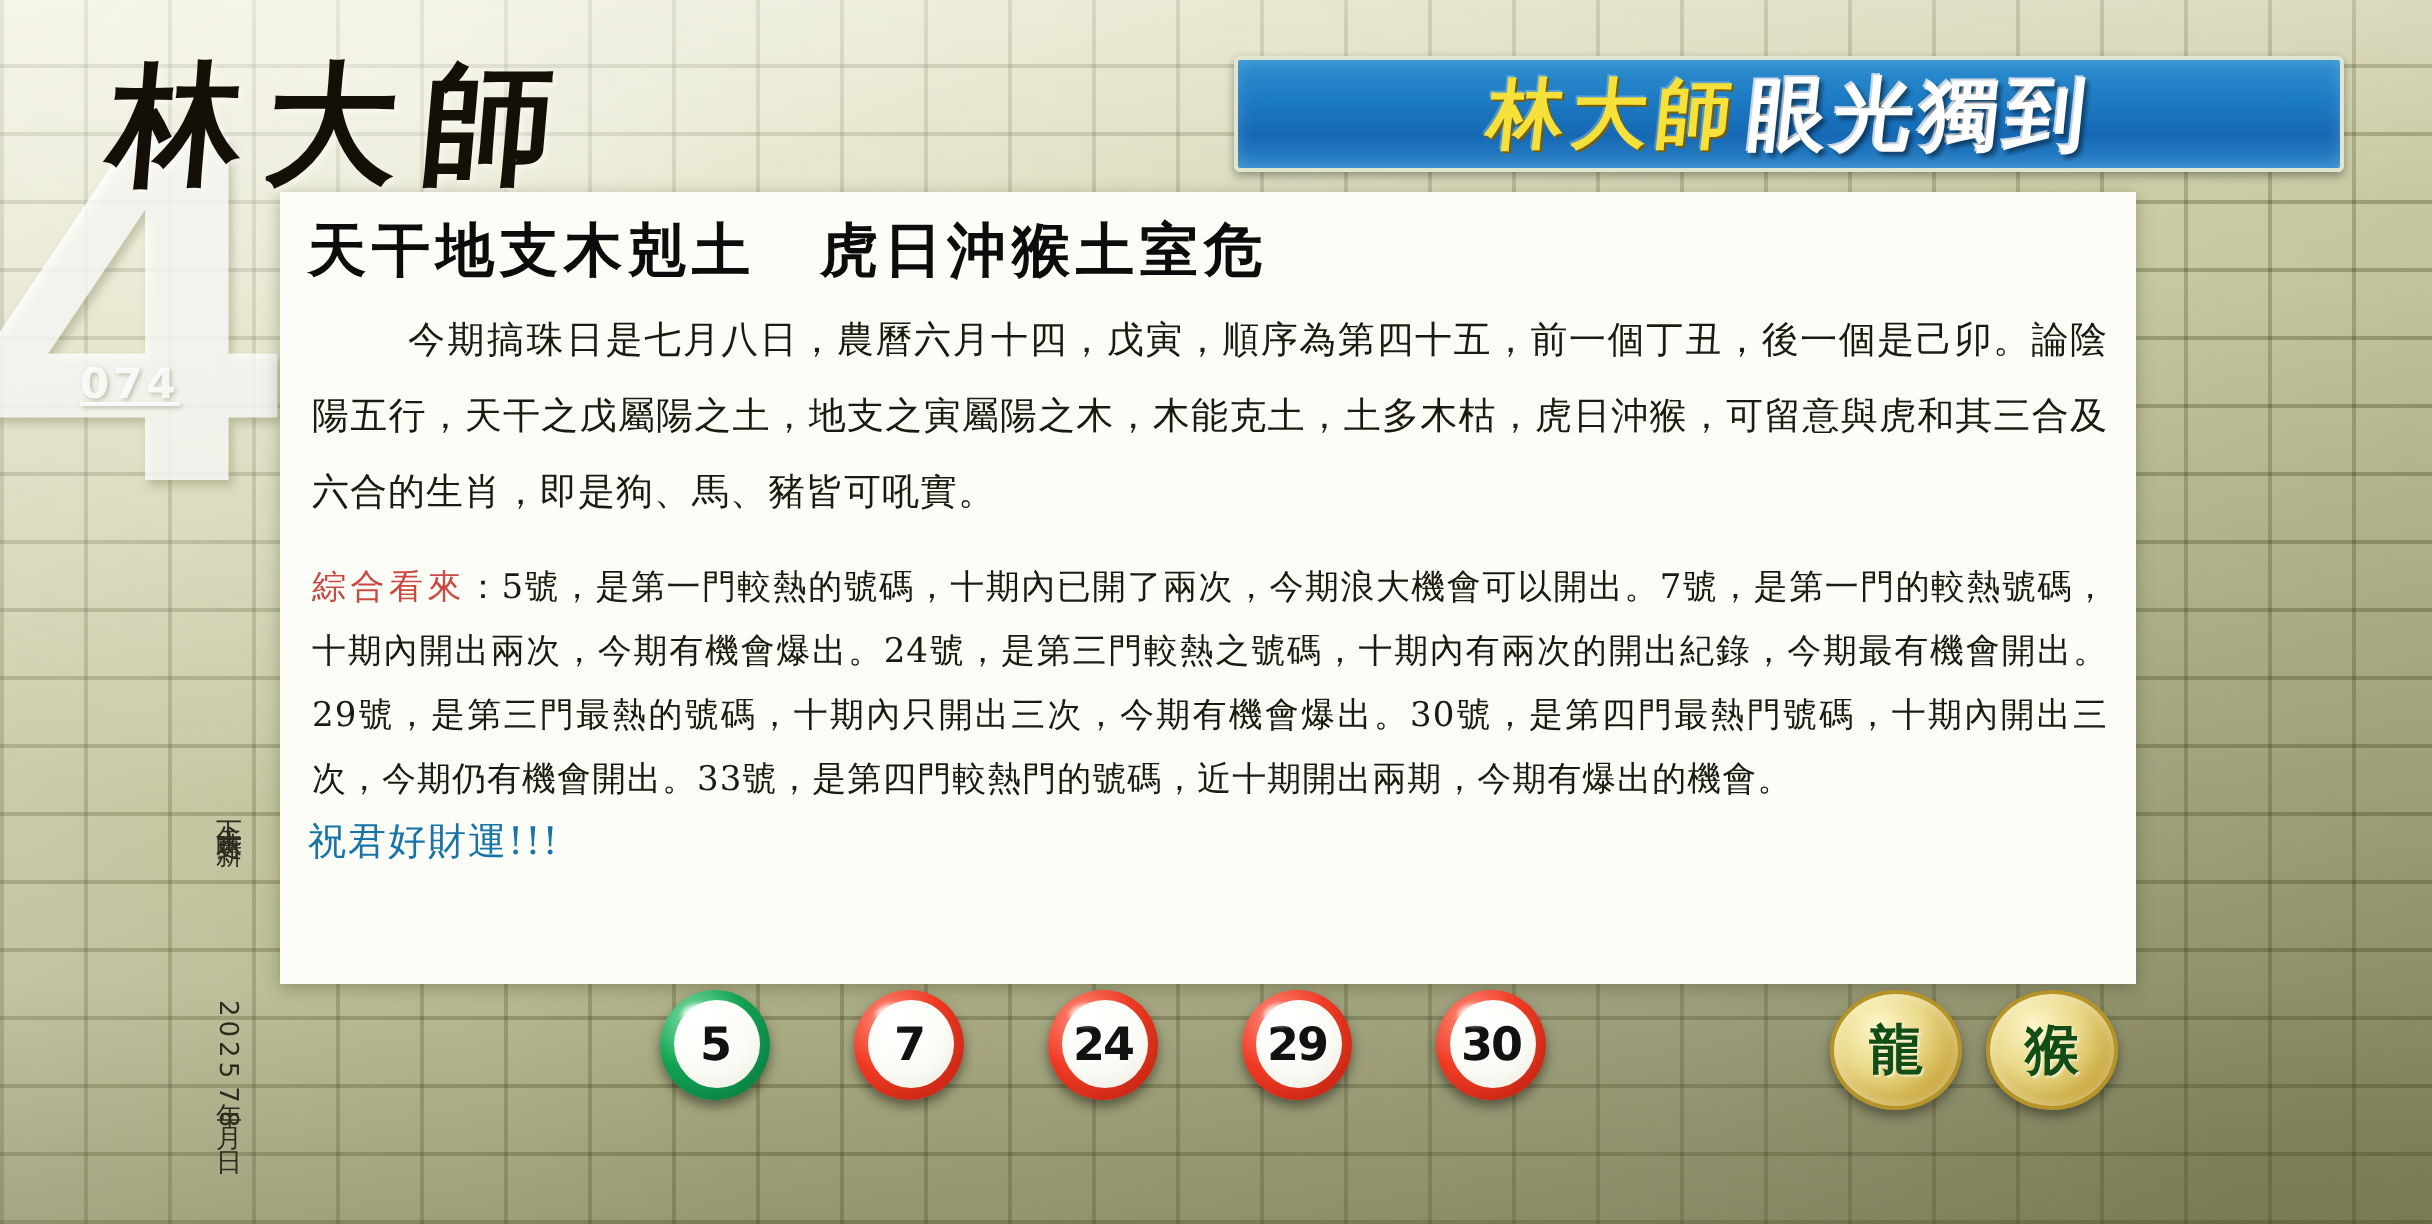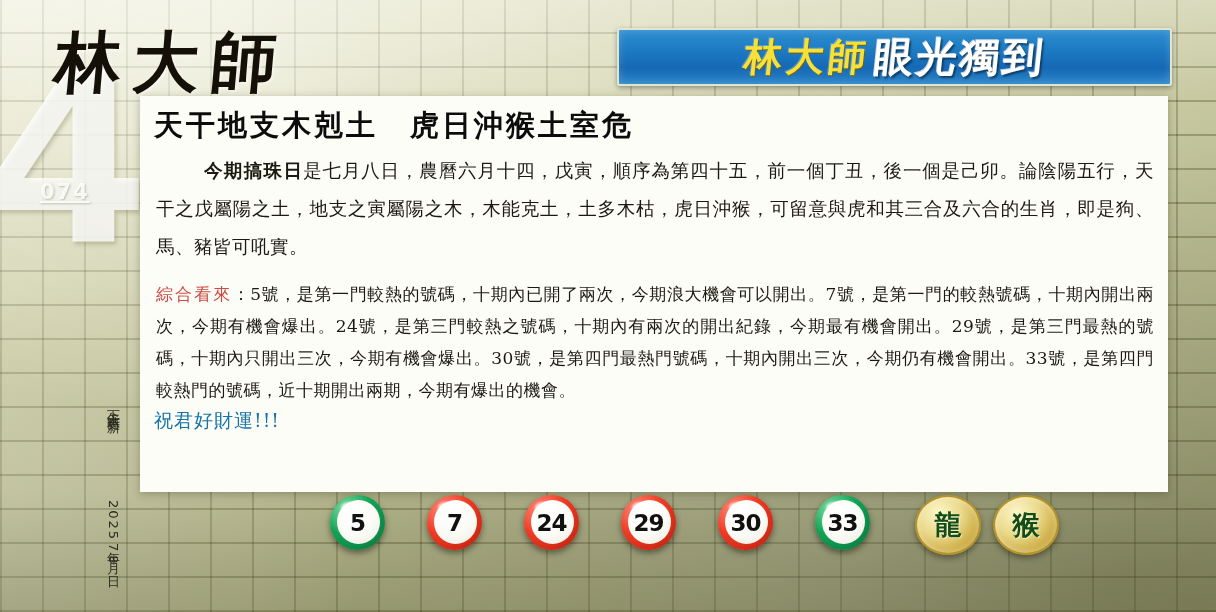--- a/index.html
+++ b/index.html
@@ -70,39 +70,39 @@
   }
   #banner .b2{
     font-family:"DejaVu Serif","Liberation Serif",serif;
     font-size:40px;font-weight:700;color:#ffffff;letter-spacing:3px;
     margin-left:4px;
     text-shadow:2px 2px 2px rgba(0,0,0,.45),-1px -1px 0 #c9d6e4;
     transform:skewX(-6deg);
   }
   
   #card{
-    position:absolute;left:140px;top:96px;width:1028px;height:396px;
+    position:absolute;left:140px;top:96px;width:928px;height:396px;
     background:#fdfdf8;
     box-shadow:0 2px 8px rgba(60,60,30,.35);
   }
   #card-title{
     margin:10px 0 6px 14px;
     font-family:"DejaVu Serif","Liberation Serif",serif;
     font-size:29px;font-weight:700;color:#0c0c0c;
     letter-spacing:3px;
     white-space:pre;
   }
   .para{
     margin:0 14px 0 16px;
     font-family:"DejaVu Serif","Liberation Serif",serif;
     font-size:18.5px;line-height:38px;color:#1c1a10;
     text-align:justify;
     letter-spacing:.5px;
   }
-  .para .lead{font-weight:700;letter-spacing:1px;}
+  .para .lead{font-weight:400;letter-spacing:1px;}
   #p1{margin-top:4px;text-indent:48px;}
   #p2{margin-top:10px;text-indent:48px;}
   #p2 .redhead{color:#c0231c;font-weight:700;letter-spacing:1px;}
   #p3{margin-top:12px;font-size:17px;line-height:32px;}
   #p3 .redhead{
     color:#c0231c;font-weight:400;letter-spacing:2px;
     opacity:.82;
   }
   #signature{
     margin:2px 0 0 14px;
@@ -218,24 +218,20 @@
     <div class="num">24</div>
   </div>
   <div class="ball red">
     <div class="inner"></div>
     <div class="num">29</div>
   </div>
   <div class="ball red">
     <div class="inner"></div>
     <div class="num">30</div>
   </div>
-  <div class="ball green">
-    <div class="inner"></div>
-    <div class="num">33</div>
-  </div>
 </div>
 
 <div id="zodiac">
   <div class="zod">
     <span>龍</span>
   </div>
   <div class="zod">
     <span>猴</span>
   </div>
 </div>

